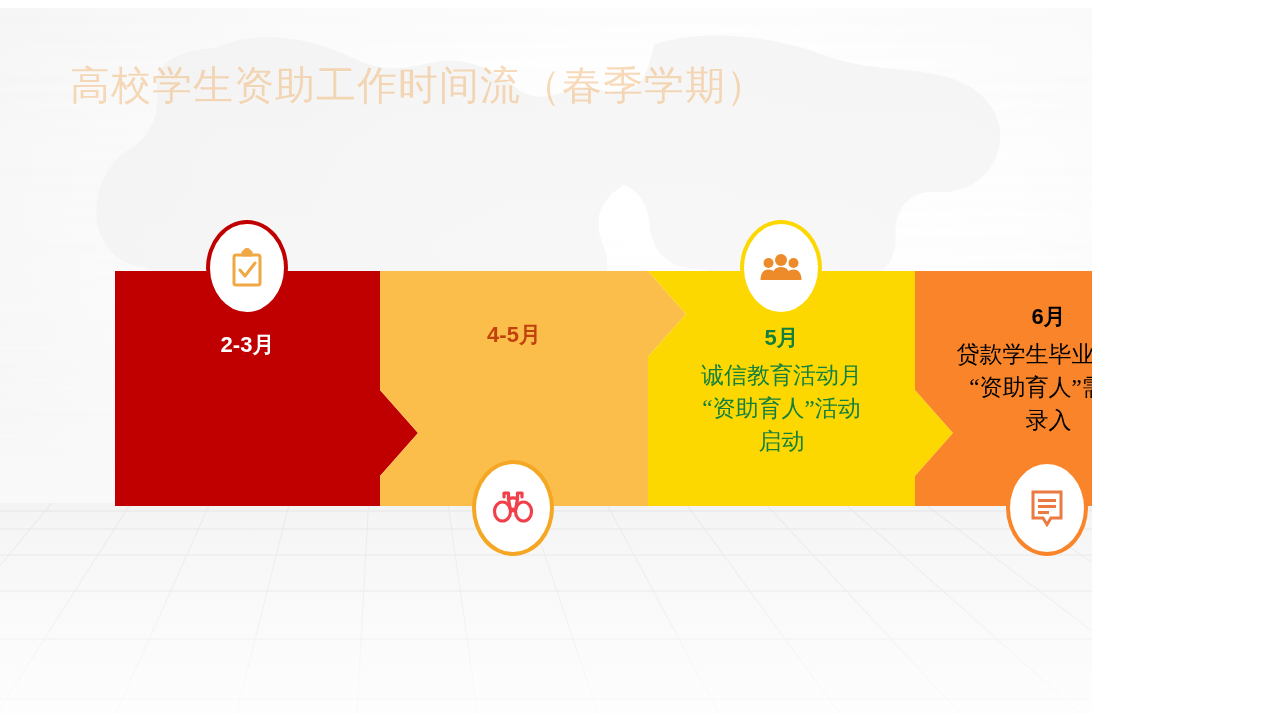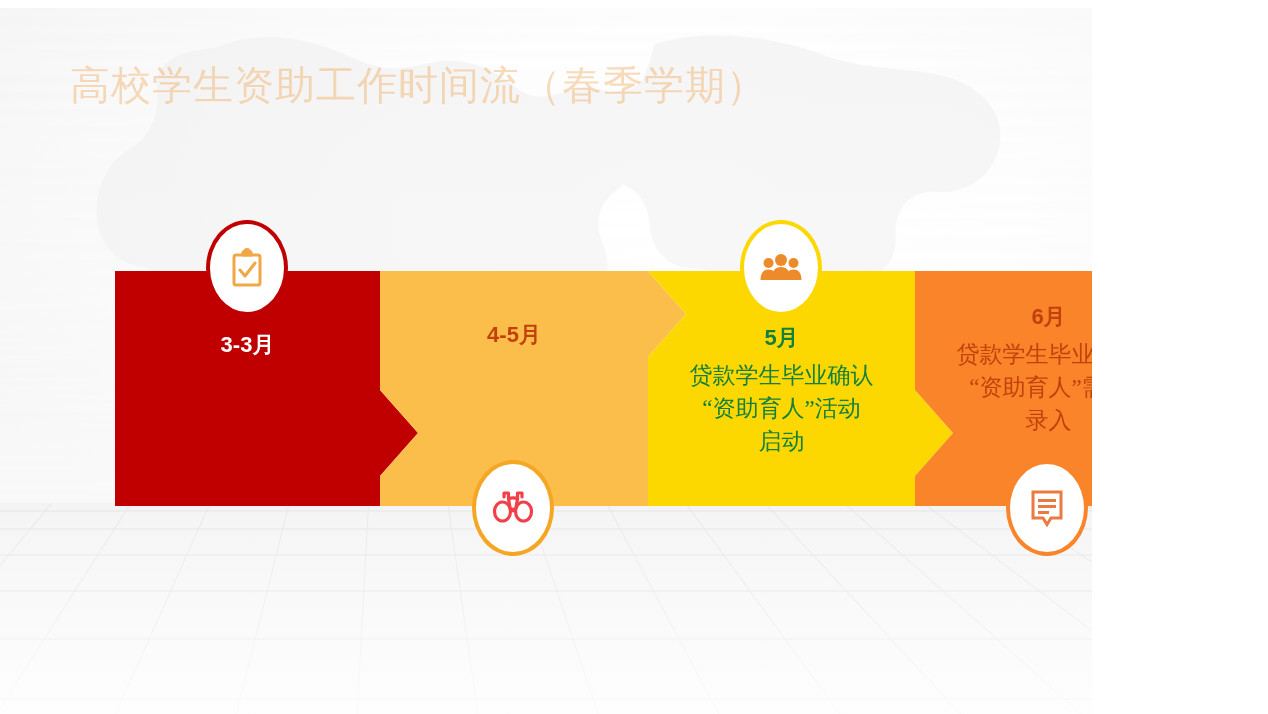--- a/index.html
+++ b/index.html
@@ -210,35 +210,35 @@
 
       <path d="M380,263 L648,263 L648,263 L686,306 L648,349 L648,498 L380,498 L380,468 L418,425 L380,382 Z" fill="#fbbe4b"></path>
 
       <path d="M648,263 L915,263 L915,382 L953,425 L915,468 L915,498 L648,498 L648,349 L686,306 L648,263 Z" fill="#fcd800"></path>
 
       <path d="M915,263 L1180,263 L1180,268 L1207,311 L1180,354 L1180,498 L915,498 L915,468 L953,425 L915,382 Z" fill="#f9842a"></path>
     </svg>
   </div>
 
   <div class="seg-text" style="left:115px; top:322px; width:265px; color:#ffffff;">
-    <div class="seg-month">3-3月</div>
+    <div class="seg-month">2-3月</div>
   </div>
 
   <div class="seg-text" style="left:382px; top:312px; width:264px; color:#c2410c;">
     <div class="seg-month">4-5月</div>
   </div>
 
   <div class="seg-text" style="left:650px; top:315px; width:263px; color:#15803d;">
     <div class="seg-month">5月</div>
-    <div class="seg-body">贷款学生毕业确认
+    <div class="seg-body">诚信教育活动月
 “资助育人”活动
 启动</div>
   </div>
 
-  <div class="seg-text" style="left:917px; top:294px; width:263px; color:#c2410c;">
+  <div class="seg-text" style="left:917px; top:294px; width:263px; color:#000000;">
     <div class="seg-month">6月</div>
     <div class="seg-body">贷款学生毕业确认
 “资助育人”需求
 录入</div>
   </div>
 
   <div class="icon-bubble" style="left:206px; top:212px; border:4px solid #c00000;">
     <span>
       <svg width="34" height="40" viewBox="0 0 34 40">
         <g fill="none" stroke="#f0a844" stroke-width="3" stroke-linecap="round" stroke-linejoin="round">

